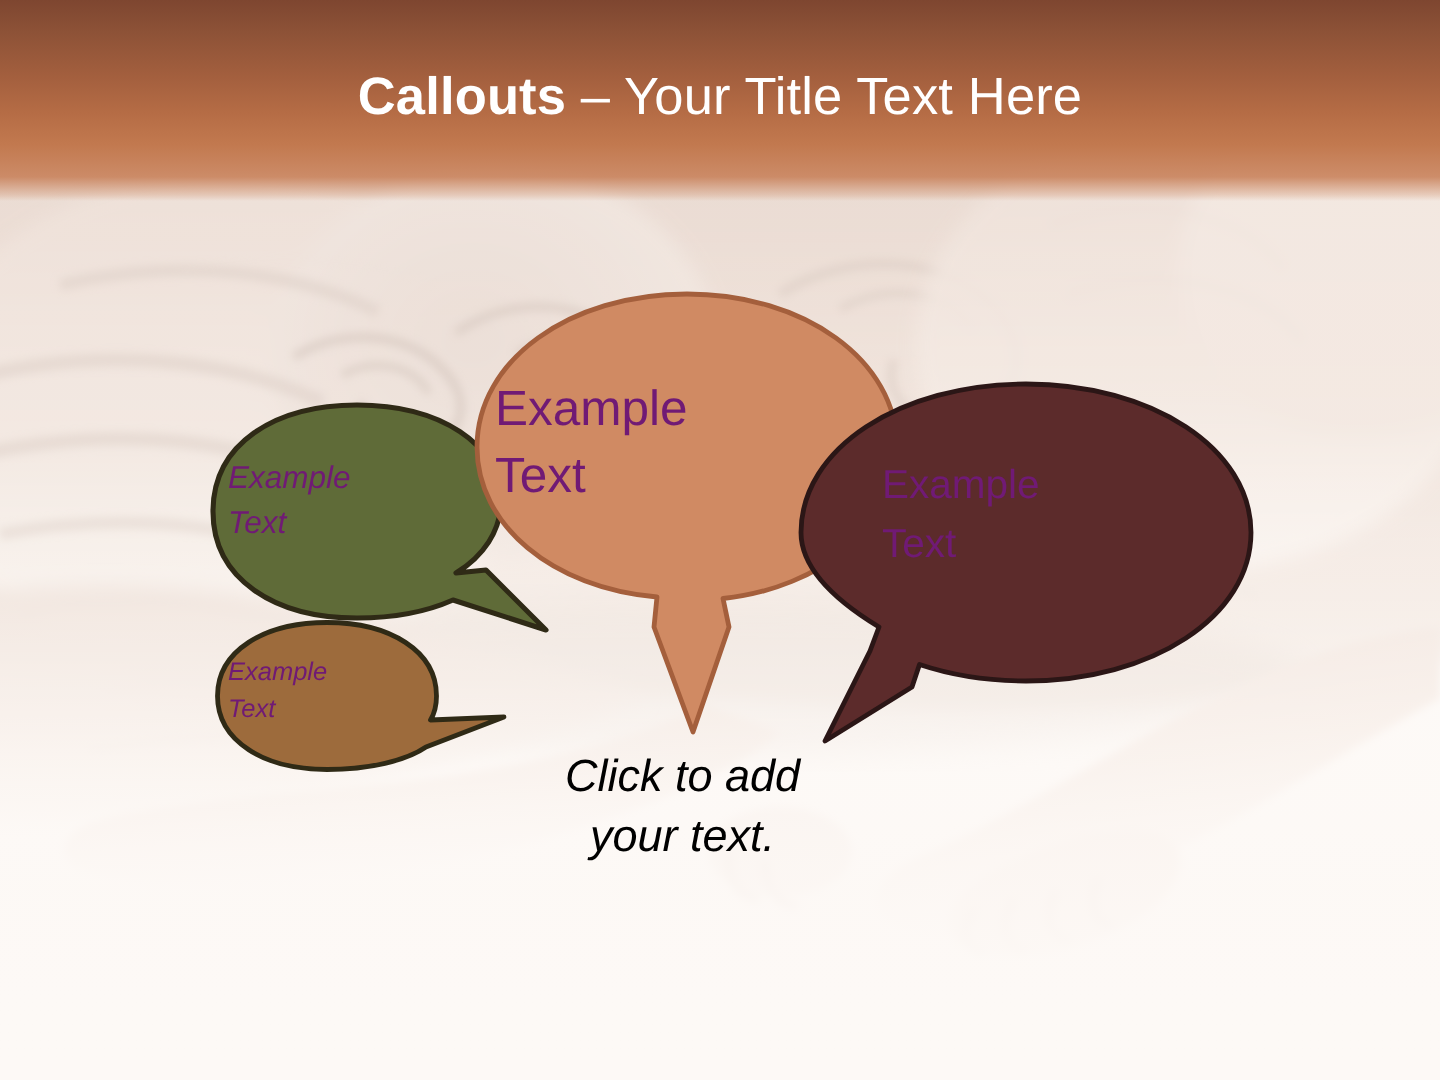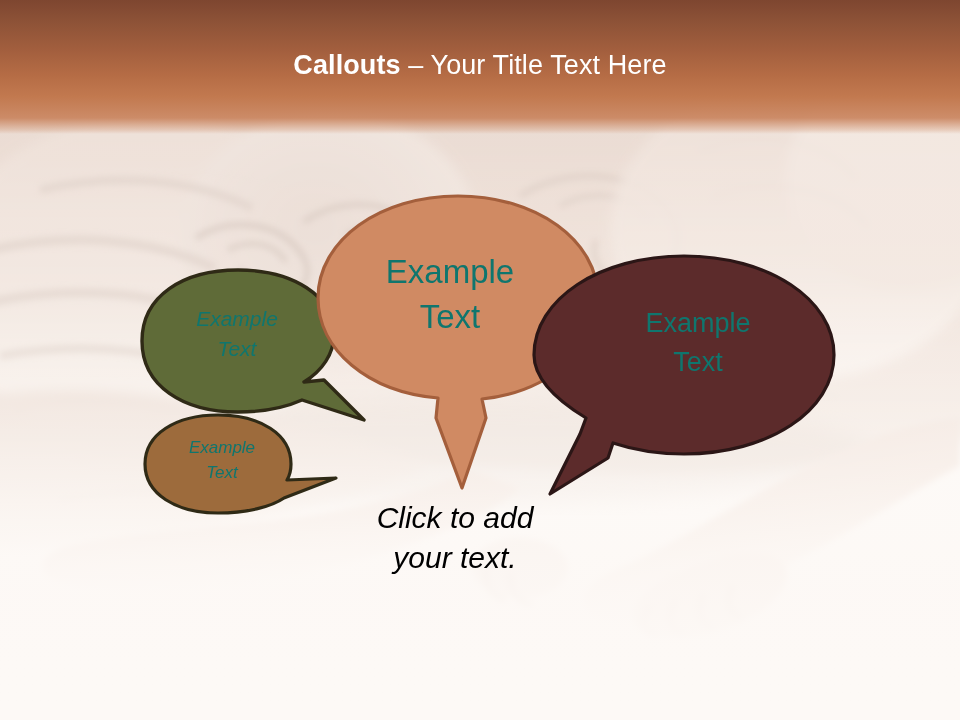--- a/index.html
+++ b/index.html
@@ -65,38 +65,38 @@
                 rgba(206,140,103,0.30) 97%,
                 rgba(210,150,115,0.0) 100%);
   }
   #title {
     position: absolute;
     left: 0;
     top: 44px;
     width: 960px;
     text-align: center;
     color: #ffffff;
-    font-size: 27px;
+    font-size: 35px;
     line-height: 42px;
     letter-spacing: 0.1px;
     white-space: nowrap;
   }
   #title .t-bold { font-weight: bold; }
   #title .t-rest { font-weight: normal; }
 
   
   .callout {
     position: absolute;
   }
   .callout svg { display: block; overflow: visible; }
 
   .callout-label {
     position: absolute;
-    text-align: center;
-    color: #0f766e;
+    text-align: left;
+    color: #701a75;
     pointer-events: none;
     white-space: pre-line;
   }
 
   
   #co-green { left: 138px; top: 268px; width: 240px; height: 160px; }
   #co-green .callout-label {
     left: 14px; top: 36px; width: 170px;
     font-size: 21px; line-height: 30px; font-style: italic;
   }

